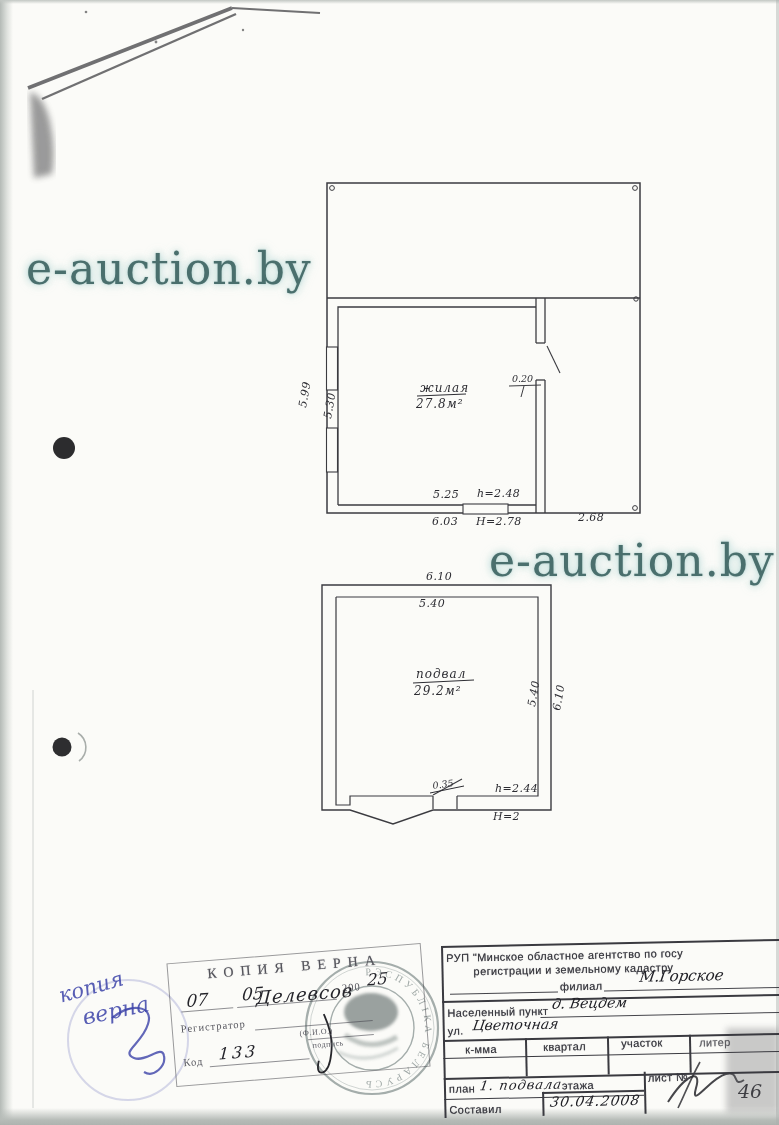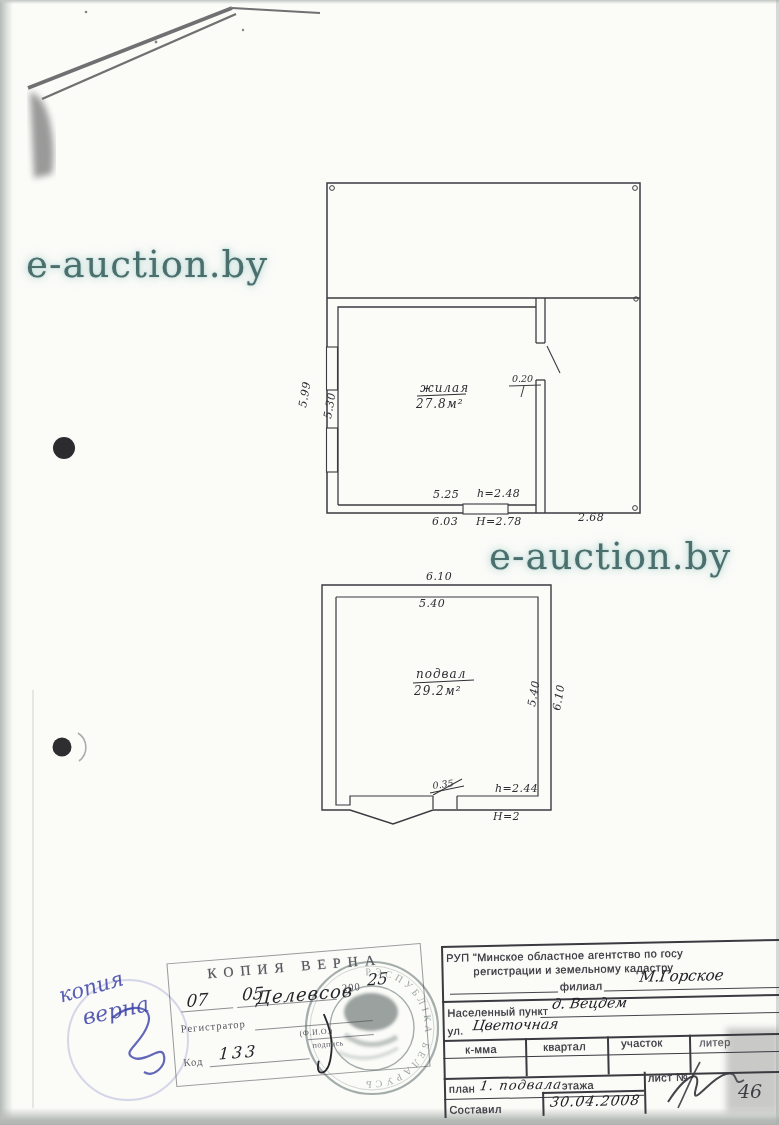--- a/index.html
+++ b/index.html
@@ -7,21 +7,21 @@
         font-family:"Liberation Sans",sans-serif;}
   
   .edge-left{position:absolute;left:0;top:0;width:13px;height:1125px;
      background:linear-gradient(to right,#b4bab6,#dfe2de 55%,rgba(251,251,248,0));}
   .edge-top{position:absolute;left:0;top:0;width:779px;height:4px;
      background:linear-gradient(to bottom,#c2c7c3,rgba(251,251,248,0));}
   .edge-bottom{position:absolute;left:0;top:1108px;width:779px;height:17px;
      background:linear-gradient(to bottom,rgba(251,251,248,0),#b7bcb8 70%,#aeb3af);}
   .edge-right{position:absolute;right:0;top:0;width:3px;height:1125px;background:rgba(170,176,172,.45);}
 
-  .wm{position:absolute;font-family:"DejaVu Serif",serif;font-size:37px;color:#4a6f6d;
+  .wm{position:absolute;font-family:"DejaVu Serif",serif;font-size:44px;color:#4a6f6d;
       letter-spacing:1px;
       text-shadow:0 0 7px rgba(186,219,216,.95),0 0 2px rgba(130,170,167,.6),0 0 12px rgba(200,228,225,.8);}
   .wm1{left:26px;top:243px;}
   .wm2{left:489px;top:535px;}
 
   svg text{font-family:"DejaVu Serif",serif;font-style:italic;fill:#2d2d33;}
   .dim{font-size:11px;letter-spacing:.4px;}
   .dim-sm{font-size:9.5px;}
   .room-lab{font-size:12px;letter-spacing:1px;}
 

